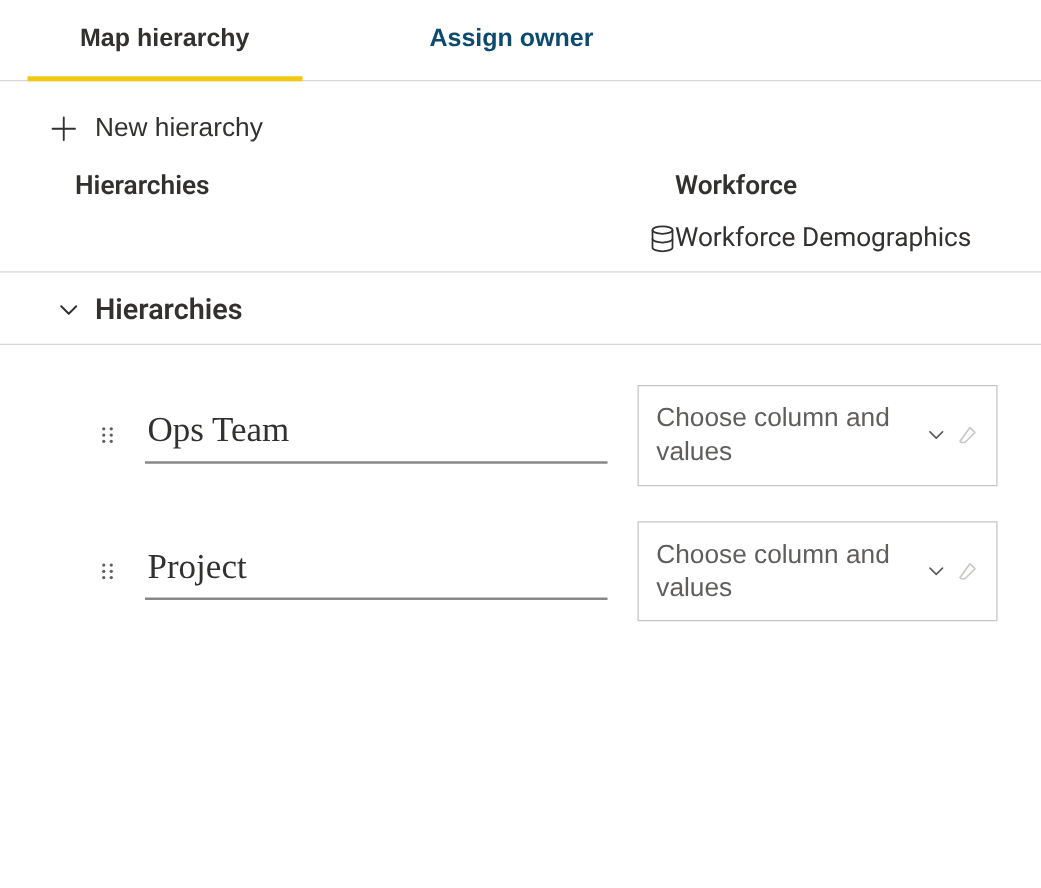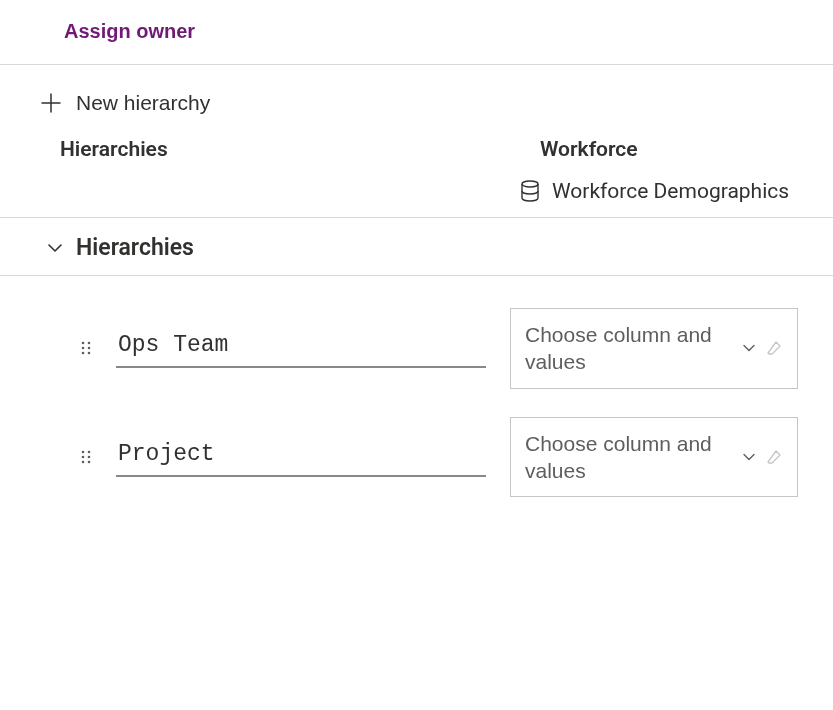--- a/index.html
+++ b/index.html
@@ -21,21 +21,21 @@
       display: flex;
       border-bottom: 1px solid #d7d7d7;
       padding-left: 22px;
       gap: 60px;
     }
 
     .tab {
       padding: 20px 42px 18px 42px;
       font-size: 20px;
       font-weight: 600;
-      color: #701a75;
+      color: #0c4a6e;
       cursor: pointer;
       background: transparent;
       border: none;
       border-bottom: 4px solid transparent;
       margin-bottom: -1px;
     }
 
     .tab.active {
       color: #323130;
       border-bottom-color: #f2c811;
@@ -85,21 +85,20 @@
 
     .dataset-row {
       display: flex;
       padding: 12px 40px 14px 40px;
       border-bottom: 1px solid #d7d7d7;
     }
 
     .dataset-cell {
       display: flex;
       align-items: center;
-      gap: 12px;
       font-size: 21px;
       color: #323130;
     }
 
     .db-icon {
       display: inline-flex;
     }
 
     .hierarchy-header {
       display: flex;
@@ -139,24 +138,24 @@
 
     .level-input-wrap {
       flex: 0 0 370px;
     }
 
     .level-input {
       width: 100%;
       border: none;
       border-bottom: 2px solid #8a8886;
       background: transparent;
-      font-size: 23px;
+      font-size: 28px;
       color: #323130;
       padding: 4px 2px 8px 2px;
-      font-family: Liberation Mono, monospace;
+      font-family: Liberation Serif, serif;
       outline: none;
     }
 
     .column-select {
       display: flex;
       align-items: center;
       justify-content: space-between;
       border: 1px solid #c8c6c4;
       background: #ffffff;
       padding: 12px 14px;
@@ -185,20 +184,23 @@
     }
 
     .eraser {
       color: #c8c6c4;
     }
   </style>
 </head>
 <body>
 
 <div class="tabs">
+  <button class="tab active">
+    <span>Map hierarchy</span>
+  </button>
   <button class="tab">
     <span>Assign owner</span>
   </button>
 </div>
 
 <div class="toolbar">
   <button class="new-btn">
     <span class="plus-icon">
       <svg width="22" height="22" viewBox="0 0 22 22">
           <path d="M11 2v18M2 11h18" stroke="#323130" stroke-width="1.5" fill="none" stroke-linecap="round"></path>

